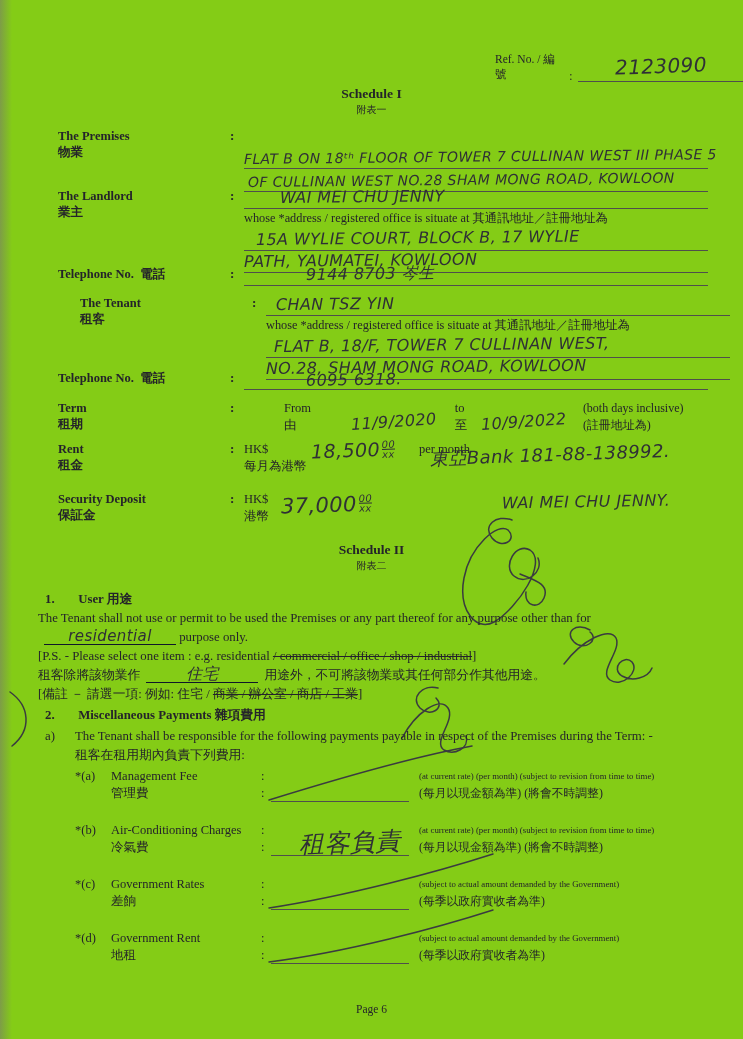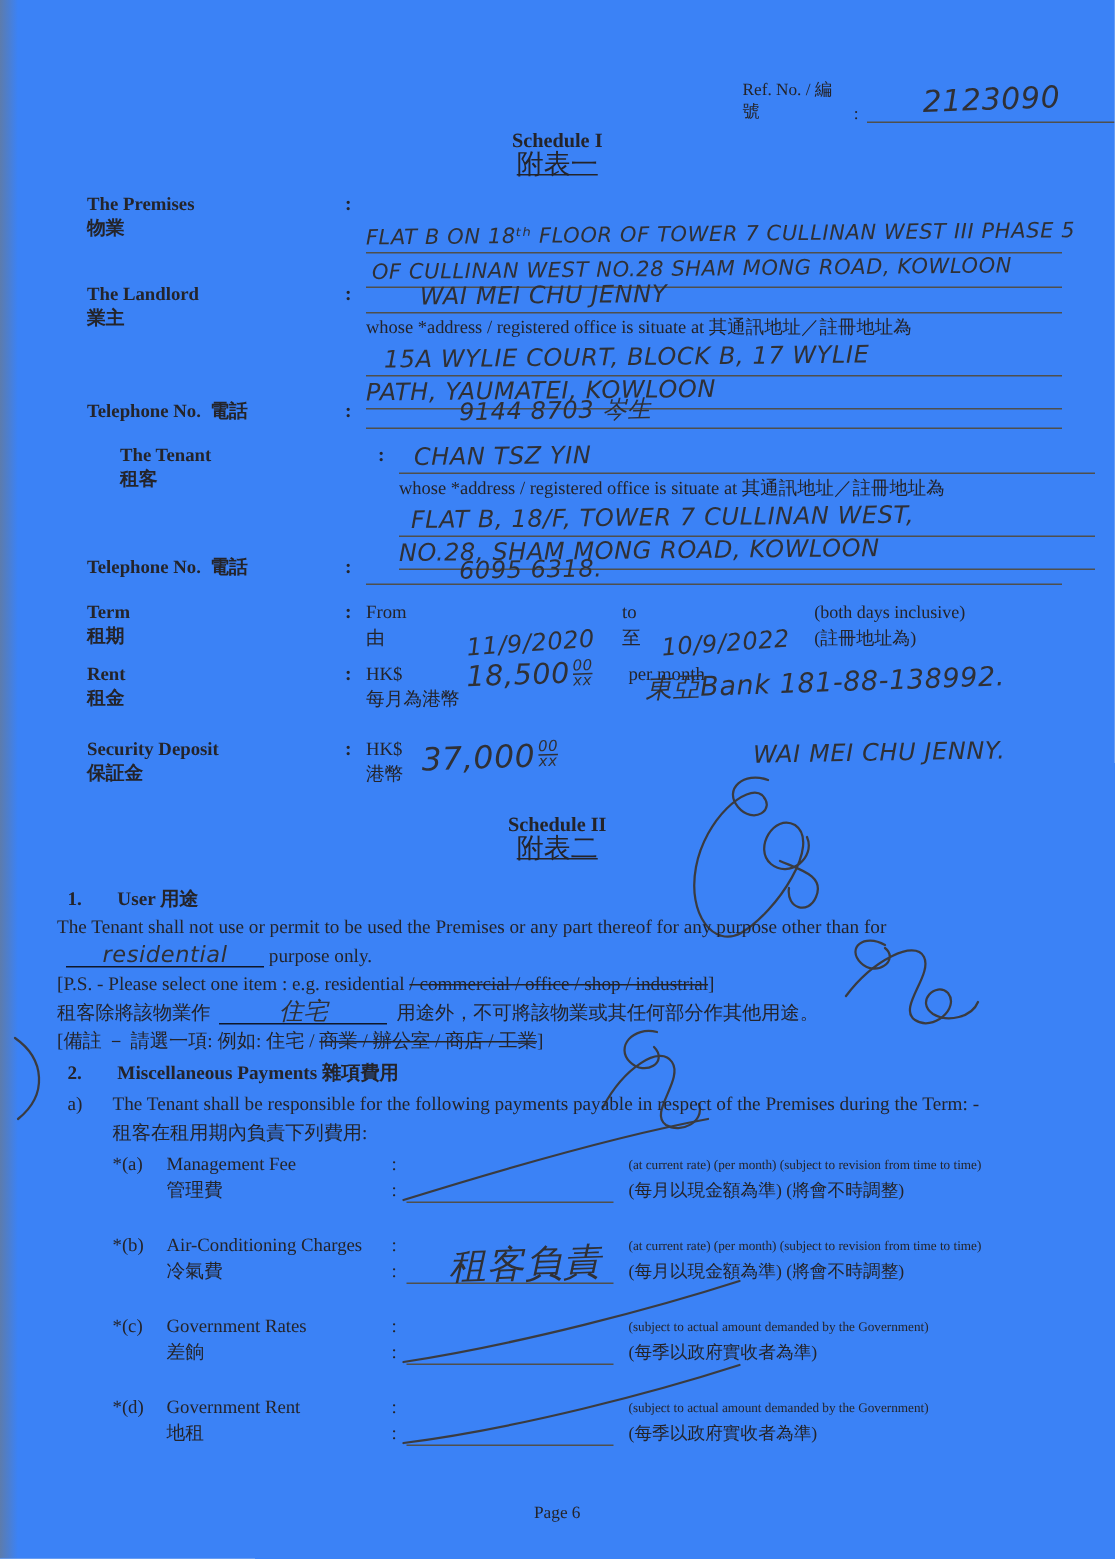--- a/index.html
+++ b/index.html
@@ -2,21 +2,21 @@
 <html><head>
 <meta charset="utf-8">
 <style>
   html,body{margin:0;padding:0;}
   body{
     width:743px;height:1039px;position:relative;overflow:hidden;
     background:#efeeea;
     font-family:"Liberation Serif", serif;
     color:#24242a;
   }
-  .page{position:absolute;inset:0;background:#3b82f6;overflow:hidden;}
+  .page{position:absolute;inset:0;background:#84cc16;overflow:hidden;}
   .page::before{
     content:"";position:absolute;left:0;top:0;bottom:0;width:12px;
     background:linear-gradient(90deg, rgba(120,118,112,.55), rgba(252,252,250,0));
     pointer-events:none;
   }
   .abs{position:absolute;}
   
   .row{position:absolute;left:58px;width:650px;display:grid;grid-template-columns:172px 14px 464px;}
   .lbl{font-weight:bold;font-size:12.5px;line-height:16px;}
   .lbl .zh{display:block;font-weight:bold;}
@@ -39,23 +39,23 @@
   .cents i:first-child{border-bottom:1px solid #2f3036;}
   .hw-ref{font-size:20px;transform:rotate(-2deg);position:relative;top:-3px;}
   .hw-res{font-size:15px;transform:rotate(-1deg);}
   .hw-zh-blank{font-size:16px;transform:rotate(-2deg);}
   .hw-air{font-size:25px;position:absolute;left:28px;bottom:-4px;transform:rotate(-2deg);}
   .bank-note{font-size:18px;transform:rotate(-2deg);}
   .signer-name{font-size:16px;transform:rotate(-1deg);}
   
   .title-block{left:0;width:100%;text-align:center;}
   .t-en{font-weight:bold;font-size:13.5px;line-height:16px;}
-  .t-zh{font-size:18px;line-height:15px;text-decoration:underline;}
-  
-  .term-flex{display:flex;align-items:flex-end;}
+  .t-zh{font-size:10px;line-height:15px;}
+  
+  .term-flex{display:flex;align-items:center;margin-left:40px;}
   .pair{display:flex;flex-direction:column;font-size:12.5px;line-height:17px;}
   .rent-flex{display:flex;align-items:flex-start;}
   .permonth{font-size:12.5px;margin-left:24px;line-height:17px;}
   
   .section{position:absolute;left:38px;width:678px;font-size:12.8px;line-height:19px;}
   .sec-heading{font-weight:bold;}
   .sec-num{display:inline-block;margin-left:7px;width:30px;font-weight:bold;}
   .body-line s{text-decoration:line-through;text-decoration-thickness:1px;}
   .ublank{display:inline-block;border-bottom:1px solid #0f172a;min-width:132px;text-align:center;line-height:14px;}
   .zh-ublank{min-width:112px;margin:0 6px;}

